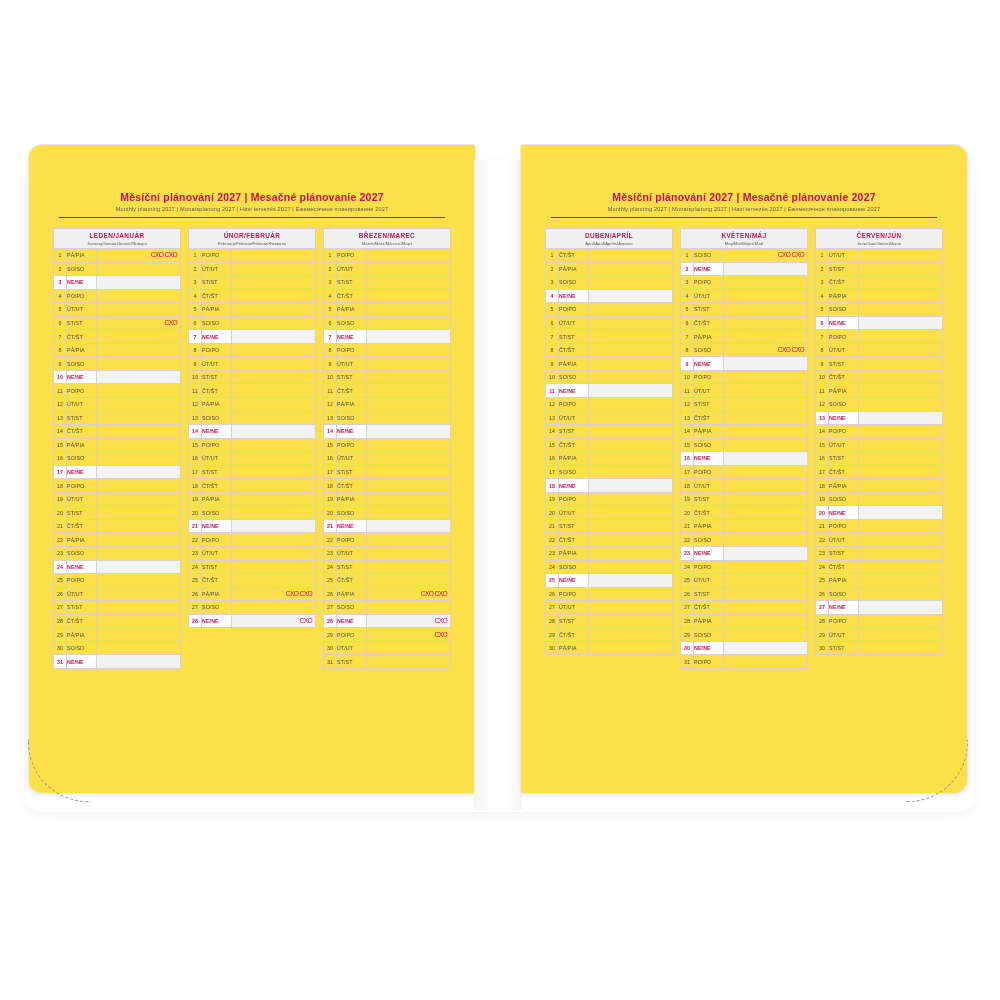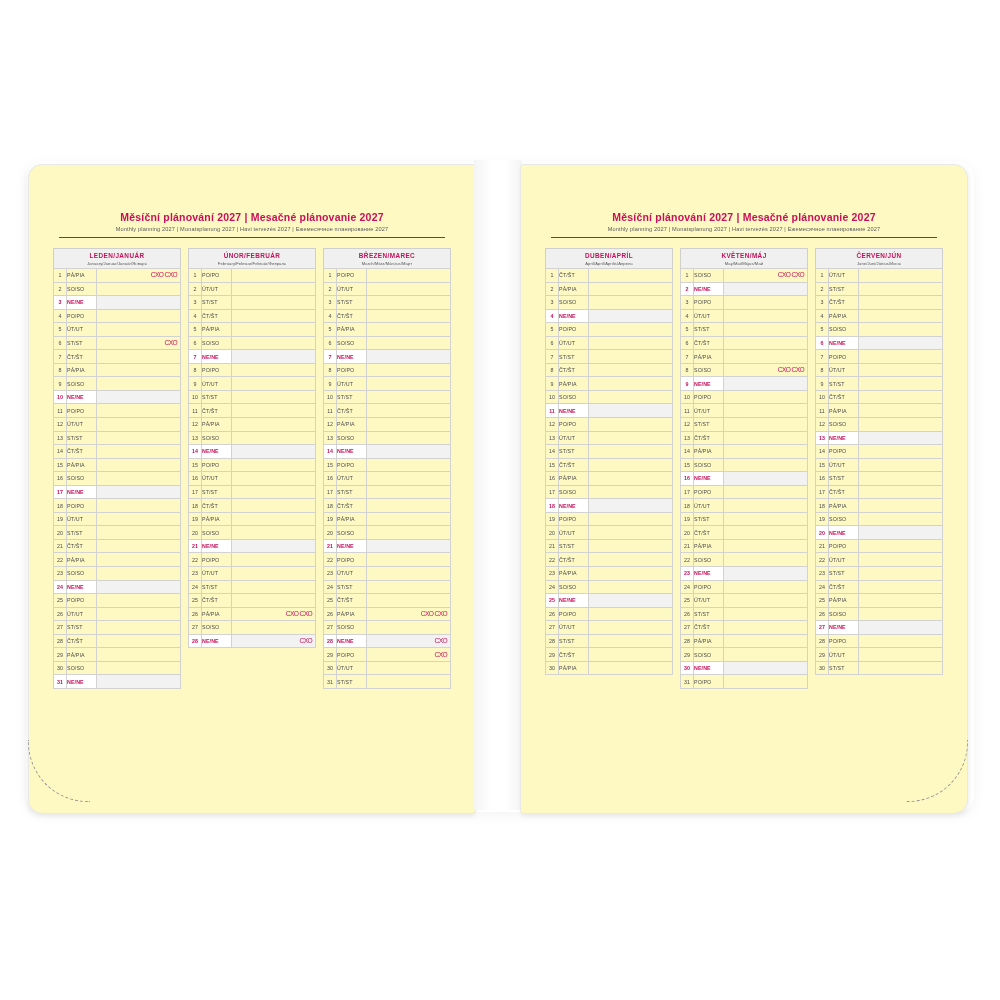--- a/index.html
+++ b/index.html
@@ -9,24 +9,24 @@
     background:#ffffff;
     font-family:"Liberation Sans", sans-serif;
     overflow:hidden;
   }
   #spread {
     position:absolute;
     left:0; top:0; width:1000px; height:1000px;
   }
   .page {
     position:absolute;
-    top:164px;
+    top:144px;
     width:448px;
     height:650px;
-    background:#fef9c3;
+    background:#fde047;
     border:1px solid #e8e8e8;
   }
   .page.left {
     left:28px;
     border-radius:14px 3px 3px 14px;
     box-shadow:-1px 2px 5px rgba(0,0,0,0.07);
   }
   .page.right {
     left:520px;
     border-radius:3px 14px 14px 3px;

